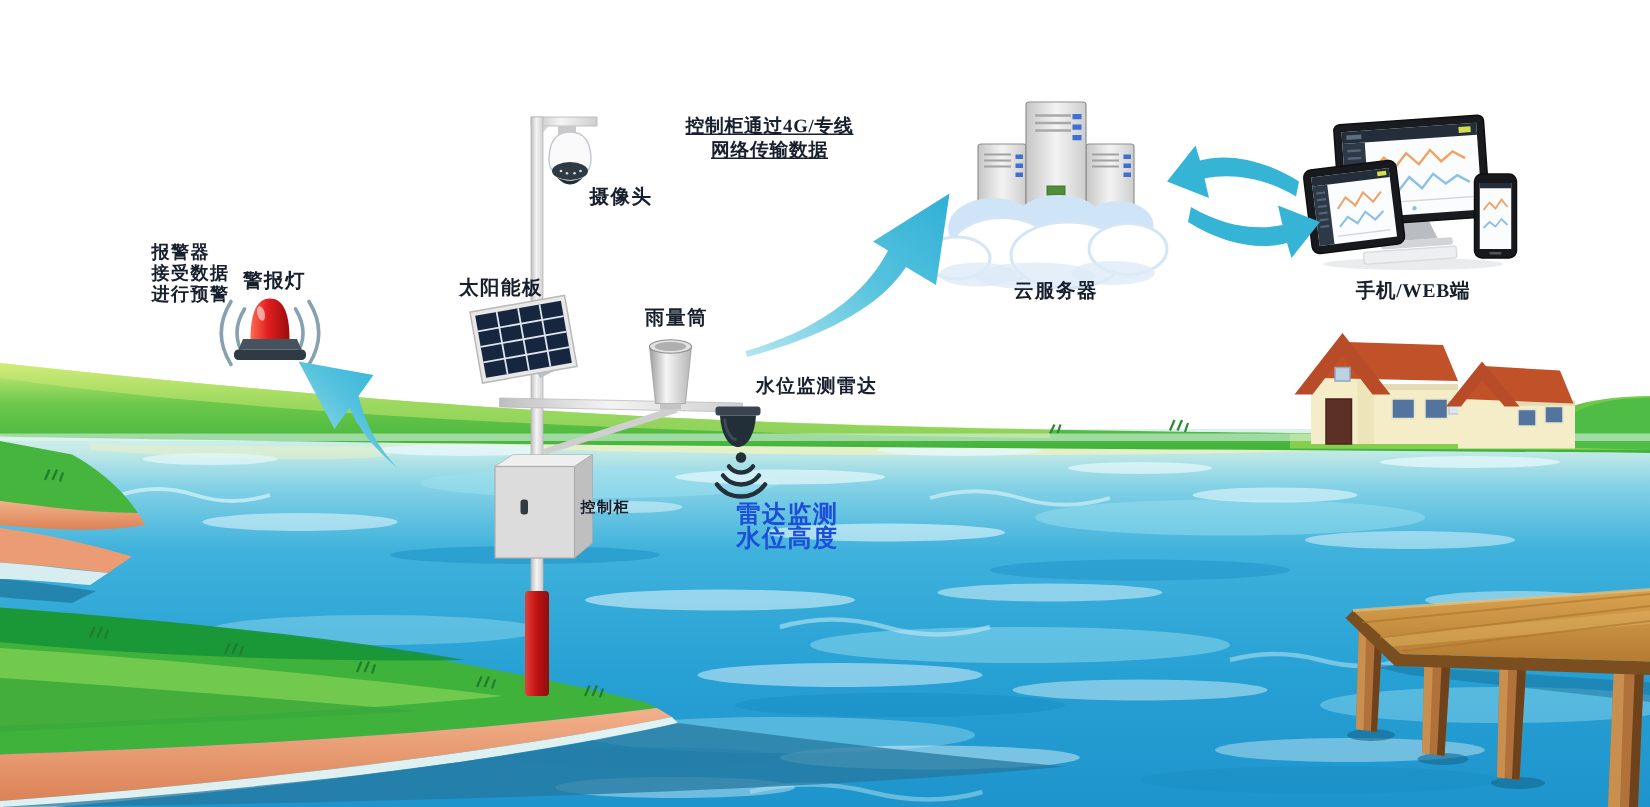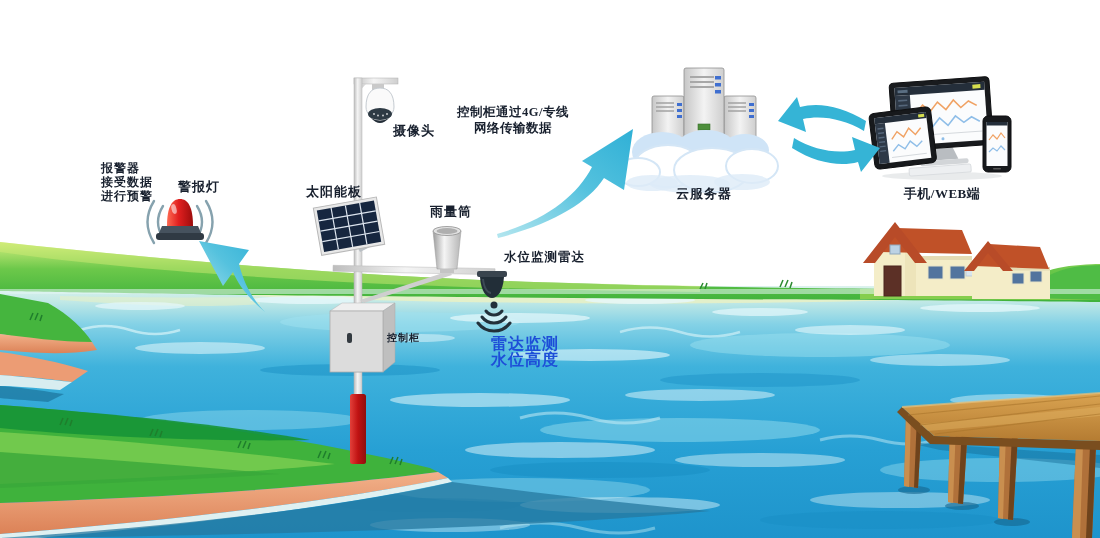--- a/index.html
+++ b/index.html
@@ -366,30 +366,30 @@
   <g>
     <path d="M792,148 C816,163 840,167 858,162 L861,172 L880,148 L852,137 L855,150 C836,154 814,150 794,138 Z" fill="#35b4d6"></path>
   </g>
 </svg>
 
 <div class="label lines" style="left:101px;top:161px;font-size:12px;">
   <div>报警器</div>
   <div>接受数据</div>
   <div>进行预警</div>
 </div>
-<div class="label" style="left:162px;top:178px;font-size:13px;margin-left:16px;">警报灯</div>
+<div class="label" style="left:162px;top:178px;font-size:13px;">警报灯</div>
 <div class="label" style="left:287px;top:183px;font-size:13px;margin-left:19px;">太阳能板</div>
 <div class="label" style="left:393px;top:122px;font-size:13px;">摄像头</div>
 <div class="label" style="left:430px;top:203px;font-size:13px;">雨量筒</div>
 <div class="label" style="left:504px;top:249px;font-size:12.5px;">水位监测雷达</div>
 <div class="label center lines16" style="left:491px;top:336px;width:64px;font-size:16px;color:#1d4ed8;">
   <div>雷达监测</div>
   <div>水位高度</div>
 </div>
 <div class="label" style="left:387px;top:331px;font-size:10px;">控制柜</div>
-<div class="label center lines16" style="left:452px;top:104px;width:122px;font-size:12.5px;letter-spacing:0.5px;">
+<div class="label center lines16" style="left:452px;top:76px;width:122px;font-size:12.5px;letter-spacing:0.5px;text-decoration:underline;">
   <div>控制柜通过4G/专线</div>
   <div>网络传输数据</div>
 </div>
 <div class="label center" style="left:648px;top:185px;width:112px;font-size:13px;">云服务器</div>
 <div class="label center" style="left:882px;top:185px;width:120px;font-size:13px;letter-spacing:0.5px;">手机/WEB端</div>
 
 </div>
 
 </body></html>

